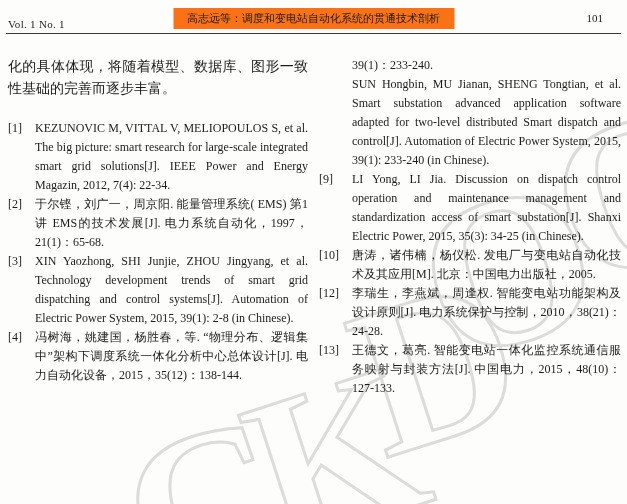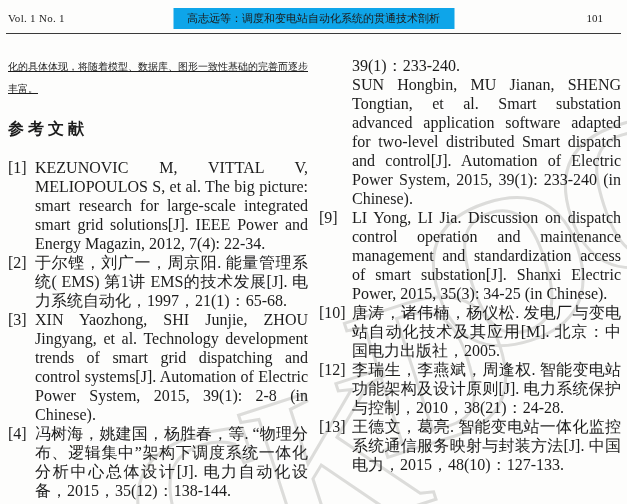--- a/index.html
+++ b/index.html
@@ -7,24 +7,24 @@
     position:relative;
     width:627px; height:504px;
     background:#fdfdfc;
     overflow:hidden;
     font-family:"Liberation Serif","DejaVu Serif",serif;
     color:#1c1c1c;
   }
 
   
   .header { position:absolute; top:6px; left:8px; right:8px; height:24px; font-size:11px; z-index:2; }
-  .header-left  { position:absolute; left:0; top:6px; letter-spacing:0.3px; }
+  .header-left  { position:absolute; left:0; top:12px; letter-spacing:0.3px; }
   .header-center{
     position:absolute; left:50%; transform:translateX(-50%);
-    top:2px; background:#0ea5e9; padding:3px 14px;
+    top:2px; background:#f97316; padding:3px 14px;
     font-size:11px; white-space:nowrap;
   }
   .header-right { position:absolute; right:16px; top:6px; }
   .header-rule  { position:absolute; top:33px; left:6px; right:6px; border-top:1.6px solid #3a3a3a; z-index:2; }
 
   
   .watermark { position:absolute; inset:0; z-index:0; pointer-events:none; overflow:hidden; }
   .wm-letter {
     position:absolute;
     font-family:"Liberation Serif","DejaVu Serif",serif;
@@ -43,30 +43,30 @@
   .wm-letter:nth-child(3){ left:358px; top:258px; }
   .wm-letter:nth-child(4){ left:424px; top:162px; }
   .wm-letter:nth-child(5){ left:556px; top:84px;  }
 
   
   .col { position:absolute; top:56px; width:300px; z-index:1; }
   .col-left  { left:8px; }
   .col-right { left:319px; width:302px; }
 
   .intro {
-    font-size:10px; line-height:21.5px;
-    text-align:justify; margin:0 0 20px 0;text-decoration:underline;
+    font-size:14px; line-height:21.5px;
+    text-align:justify; margin:0 0 20px 0;
   }
   .section-title {
     font-size:16px; font-weight:bold;
     letter-spacing:4px;
     margin:0 0 18px 0;
   }
 
-  .ref { display:flex; font-size:16px; line-height:19px; }
+  .ref { display:flex; font-size:12px; line-height:19px; }
   .ref-label { flex:0 0 27px; }
   .col-right .ref-label { flex-basis:33px; }
   .ref-body { flex:1; text-align:justify; }
   .ref-body p { margin:0; }
 </style>
 </head>
 <body>
 
 <div class="page">
 
@@ -80,21 +80,20 @@
 
   <div class="header">
     <span class="header-left">Vol. 1 No. 1</span>
     <span class="header-center">高志远等：调度和变电站自动化系统的贯通技术剖析</span>
     <span class="header-right">101</span>
   </div>
   <div class="header-rule"></div>
 
   <div class="col col-left">
     <p class="intro">化的具体体现，将随着模型、数据库、图形一致性基础的完善而逐步丰富。</p>
-    <h2 class="section-title">参考文献</h2>
 
     <div class="ref">
       <span class="ref-label">[1]</span>
       <div class="ref-body">
         <p>KEZUNOVIC M, VITTAL V, MELIOPOULOS S, et al. The big picture: smart research for large-scale integrated smart grid solutions[J]. IEEE Power and Energy Magazin, 2012, 7(4): 22-34.</p>
       </div>
     </div>
 
     <div class="ref">
       <span class="ref-label">[2]</span>

